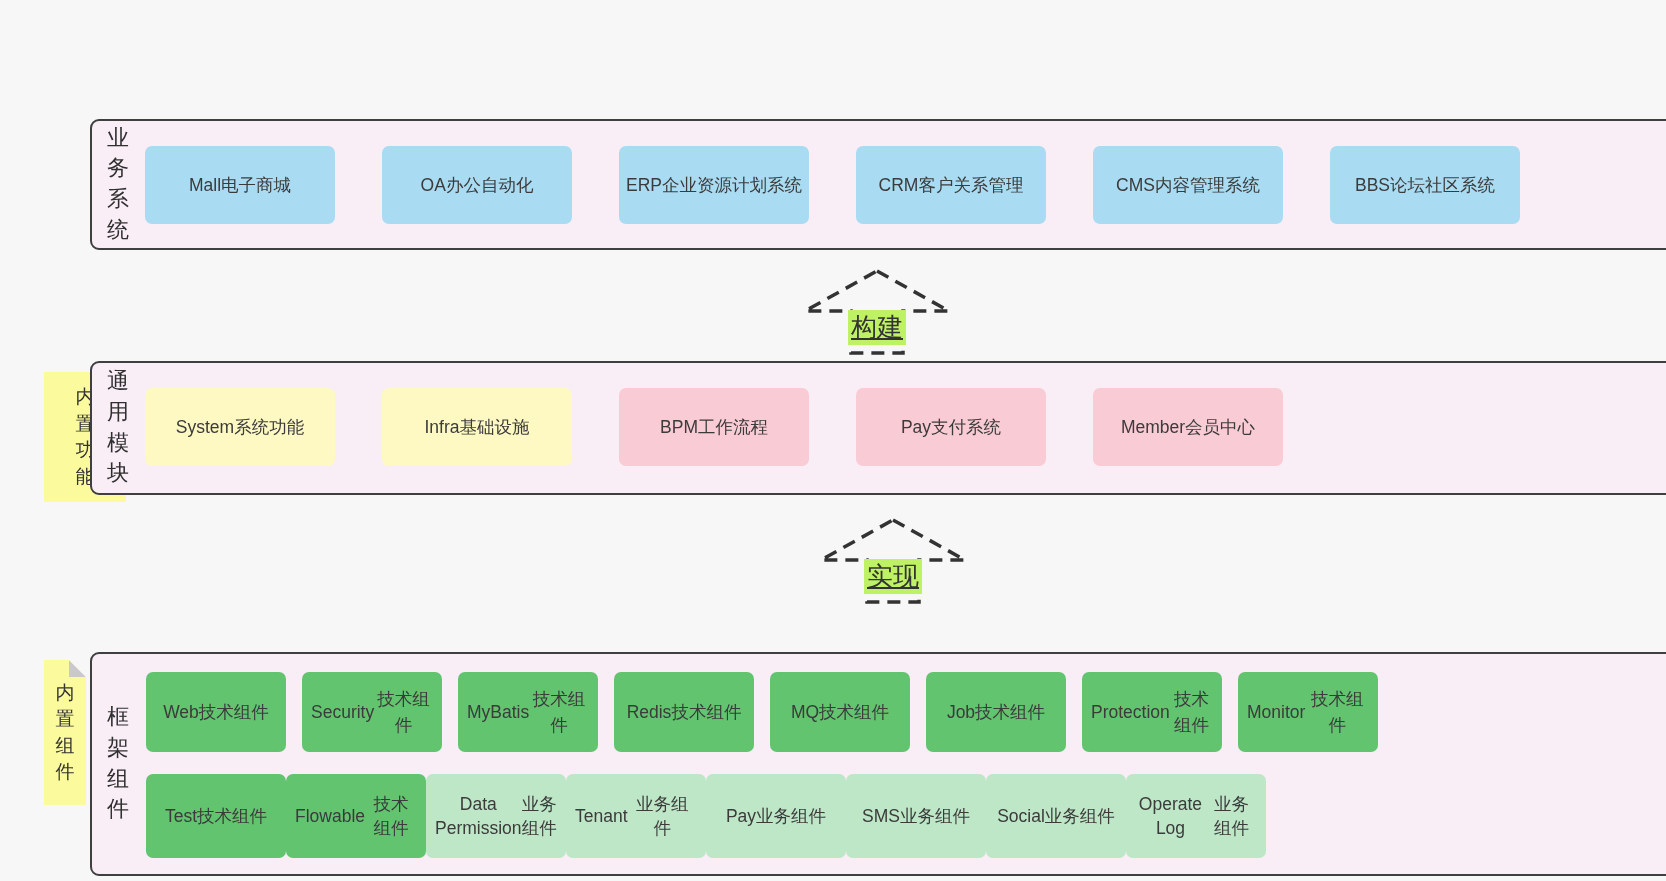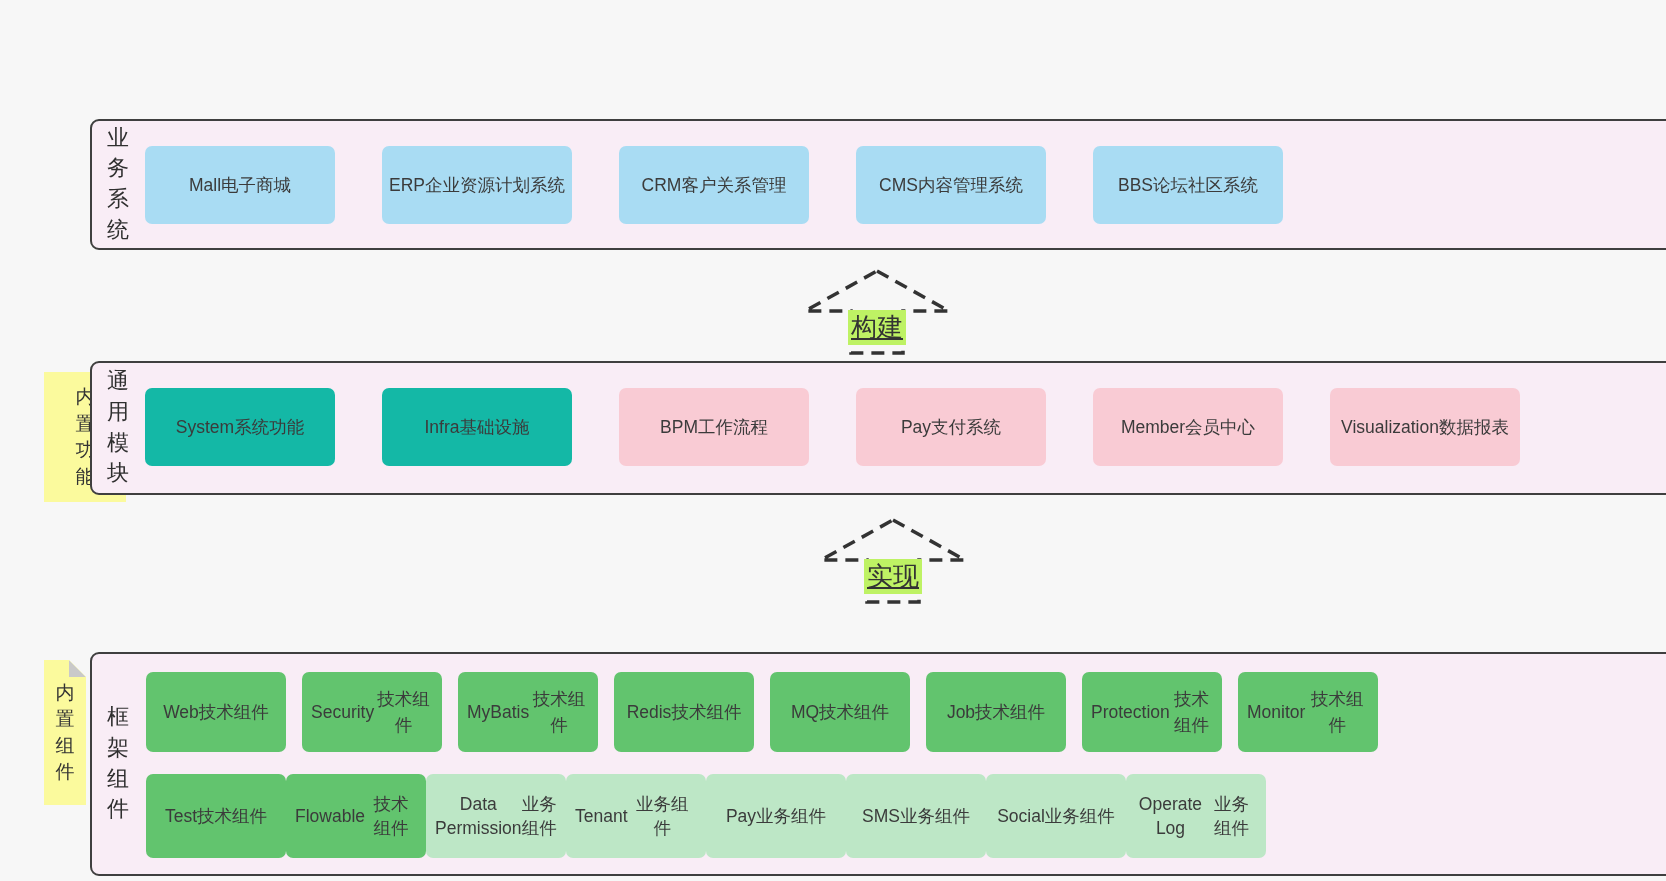--- a/index.html
+++ b/index.html
@@ -29,21 +29,21 @@
   #layer-components .row-b{left:54px;top:120px;}
   .box{
     box-sizing:border-box;border-radius:7px;
     display:flex;flex-direction:row;align-items:center;justify-content:center;
     text-align:center;font-size:17.5px;line-height:1.5;padding:0 6px;
   }
   .row-wide .box{width:190px;height:78px;}
   .row-a .box{width:140px;height:80px;padding:0 9px;}
   .row-b .box{width:140px;height:84px;padding:0 9px;line-height:1.4;}
   .v-blue{background:#a9dcf3;}
-  .v-red{background:#14b8a6;}
+  .v-red{background:#fef9c3;}
   .v-pink{background:#f9cbd4;}
   .v-green{background:#62c46e;}
   .v-lgreen{background:#bde7c6;}
   .box-title,.box-sub{display:block;}
   
   .note{
     position:absolute;left:44px;width:42px;background:#fbfa9d;
     clip-path:polygon(0 0,calc(100% - 17px) 0,100% 17px,100% 100%,0 100%);
   }
   #note-modules{top:372px;height:130px;padding-left:40px;}
@@ -73,20 +73,24 @@
 <body>
 
 <div class="layer" id="layer-business">
   <div class="layer-label">业务系统</div>
   <div class="box-row row-wide">
     <div class="box v-blue">
       <span class="box-title">Mall</span>
       <span class="box-sub">电子商城</span>
     </div>
     <div class="box v-blue">
+      <span class="box-title">OA</span>
+      <span class="box-sub">办公自动化</span>
+    </div>
+    <div class="box v-blue">
       <span class="box-title">ERP</span>
       <span class="box-sub">企业资源计划系统</span>
     </div>
     <div class="box v-blue">
       <span class="box-title">CRM</span>
       <span class="box-sub">客户关系管理</span>
     </div>
     <div class="box v-blue">
       <span class="box-title">CMS</span>
       <span class="box-sub">内容管理系统</span>
@@ -126,24 +130,20 @@
       <span class="box-sub">工作流程</span>
     </div>
     <div class="box v-pink">
       <span class="box-title">Pay</span>
       <span class="box-sub">支付系统</span>
     </div>
     <div class="box v-pink">
       <span class="box-title">Member</span>
       <span class="box-sub">会员中心</span>
     </div>
-    <div class="box v-pink">
-      <span class="box-title">Visualization</span>
-      <span class="box-sub">数据报表</span>
-    </div>
   </div>
 </div>
 
 <div class="arrow" id="arrow-implement">
   <svg viewBox="0 0 150 88">
     <path class="arrow-path" d="M75 3 L147 43 L101 43 L101 85 L49 85 L49 43 L3 43 Z"></path>
   </svg>
   <span class="arrow-label">实现</span>
 </div>
 

